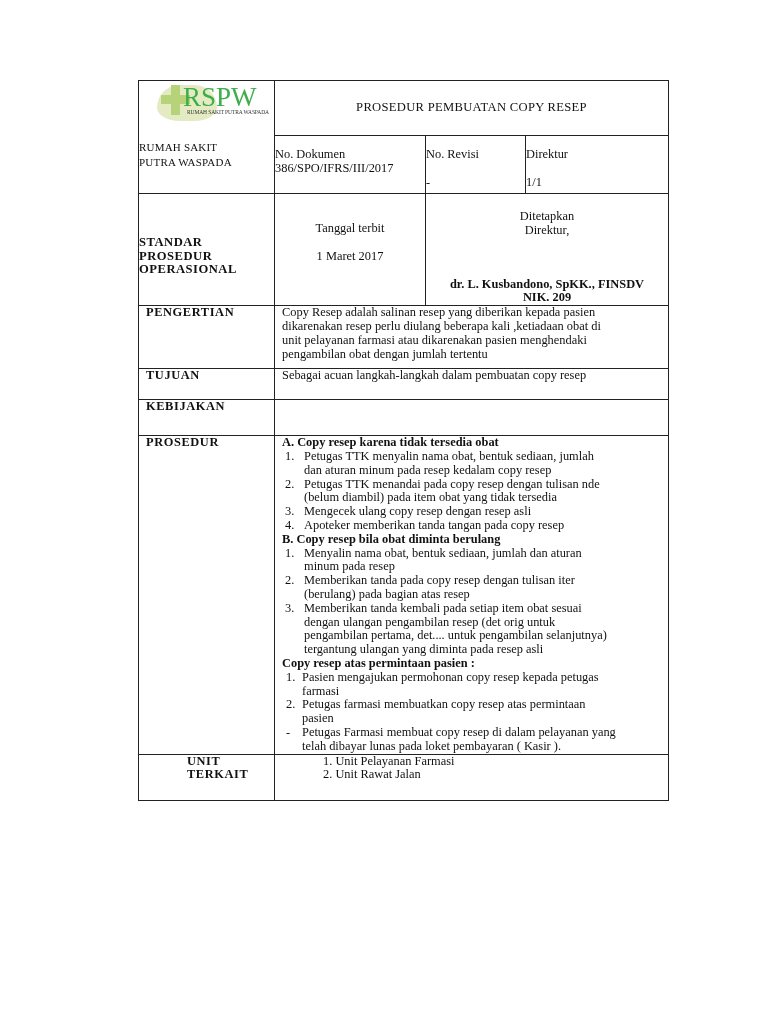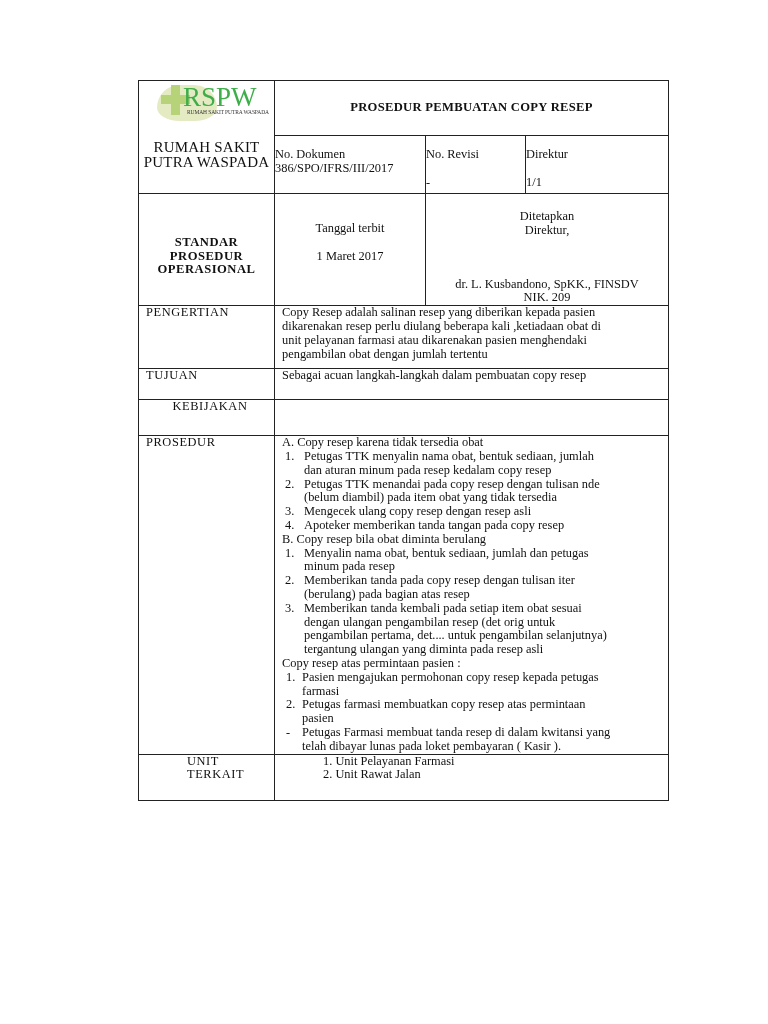--- a/index.html
+++ b/index.html
@@ -11,21 +11,21 @@
   .doc {
     position: absolute; left: 138px; top: 80px; width: 530px;
   }
   table {
     border-collapse: collapse; width: 530px; table-layout: fixed;
   }
   td {
     border: 1.3px solid #222; vertical-align: top; padding: 0;
     font-size: 12.4px; line-height: 13.8px;
   }
-  .bold { font-weight: normal; }
+  .bold { font-weight: bold; }
   .logo-cell { position: relative; height: 112px; }
   .logo {
     position: absolute; left: 12px; top: 2px; width: 105px; height: 40px;
   }
   .logo .heart {
     position: absolute; left: 6px; top: 2px; width: 60px; height: 36px;
     background: #dfe8b8; border-radius: 30px 30px 50% 50%;
     opacity: 0.85;
   }
   .logo .cross-v {
@@ -36,44 +36,44 @@
   }
   .logo .brand {
     position: absolute; left: 32px; top: 0px; font-size: 27px; line-height: 28px;
     color: #3fae4a; font-family: "Liberation Serif", serif; letter-spacing: 0px;
   }
   .logo .tag {
     position: absolute; left: 36px; top: 26px; font-size: 5.5px; line-height: 6px;
     color: #333; white-space: nowrap; letter-spacing: -0.1px;
   }
   .hosp-name {
-    position: absolute; left: 0; right: 0; top: 59px; text-align: center;
-    font-size: 15px; line-height: 15px; letter-spacing: 0.2px;
+    position: absolute; left: 0; right: 0; top: 59px; 
+    font-size: 11px; line-height: 15px; letter-spacing: 0.2px;
   }
   .title-cell { height: 53px; text-align: center; vertical-align: middle; }
   .title {
-    font-weight: bold; font-size: 12.6px; letter-spacing: 0.3px;
+    font-weight: normal; font-size: 12.6px; letter-spacing: 0.3px;
   }
   .meta-cell { height: 56px; text-align: left; padding-top: 12px; box-sizing: border-box; }
   .meta-cell .gap { height: 14px; }
-  .spo-cell { height: 97px; text-align: center; vertical-align: middle; }
+  .spo-cell { height: 97px; vertical-align: middle; }
   .spo-label { font-weight: bold; font-size: 12.6px; line-height: 13.5px; letter-spacing: 0.5px; padding-top: 14px; }
   .tanggal-cell { text-align: center; padding-top: 28px; margin-top: 48px; }
   .tanggal-cell .gap { height: 14px; }
   .ttd-cell { text-align: center; padding-top: 16px; position: relative; }
   .ttd-cell .sign-gap { height: 40px; }
-  .label-cell { padding-left: 7px; font-weight: normal; letter-spacing: 0.6px; font-size: 12.4px; }
+  .label-cell { padding-left: 7px; font-weight: bold; letter-spacing: 0.6px; font-size: 12.4px; }
   .content-cell { padding-left: 7px; padding-right: 4px; }
   .list-item { position: relative; padding-left: 22px; }
   .list-item .num { position: absolute; left: 3px; top: 0; }
   .list-item.wide { padding-left: 20px; }
   .list-item.wide .num { left: 4px; }
   .row-pengertian td { height: 62px; }
   .row-tujuan td { height: 30px; }
-  .row-kebijakan td { height: 35px; text-align: center; }
+  .row-kebijakan td { height: 35px; }
   .row-unit td { height: 45px; padding-left: 48px; }
 </style>
 </head>
 <body>
 
 <div class="doc">
   <table>
     <colgroup>
       <col style="width:136px">
       <col style="width:151px">
@@ -181,21 +181,21 @@
         </div>
         <div class="list-item">
           <span class="num">4.</span>
           <div>Apoteker memberikan tanda tangan pada copy resep</div>
         </div>
 
         <div class="bold">B. Copy resep bila obat diminta berulang</div>
 
         <div class="list-item">
           <span class="num">1.</span>
-          <div>Menyalin nama obat, bentuk sediaan,  jumlah dan petugas</div>
+          <div>Menyalin nama obat, bentuk sediaan,  jumlah dan aturan</div>
           <div>minum pada resep</div>
         </div>
         <div class="list-item">
           <span class="num">2.</span>
           <div>Memberikan tanda pada copy resep dengan tulisan iter</div>
           <div>(berulang) pada bagian atas resep</div>
         </div>
         <div class="list-item">
           <span class="num">3.</span>
           <div>Memberikan tanda kembali pada setiap item obat sesuai</div>
@@ -211,21 +211,21 @@
           <div>Pasien mengajukan permohonan copy resep kepada petugas</div>
           <div>farmasi</div>
         </div>
         <div class="list-item wide">
           <span class="num">2.</span>
           <div>Petugas farmasi membuatkan copy resep atas permintaan</div>
           <div>pasien</div>
         </div>
         <div class="list-item wide">
           <span class="num">-</span>
-          <div>Petugas Farmasi membuat tanda resep di dalam kwitansi yang</div>
+          <div>Petugas Farmasi membuat copy resep di dalam pelayanan yang</div>
           <div>telah dibayar lunas pada loket pembayaran ( Kasir ).</div>
         </div>
       </td>
     </tr>
 
     <tr class="row-unit">
       <td class="label-cell">UNIT TERKAIT</td>
       <td colspan="3" class="content-cell">
         <div>1. Unit Pelayanan Farmasi</div>
         <div>2. Unit Rawat Jalan</div>

